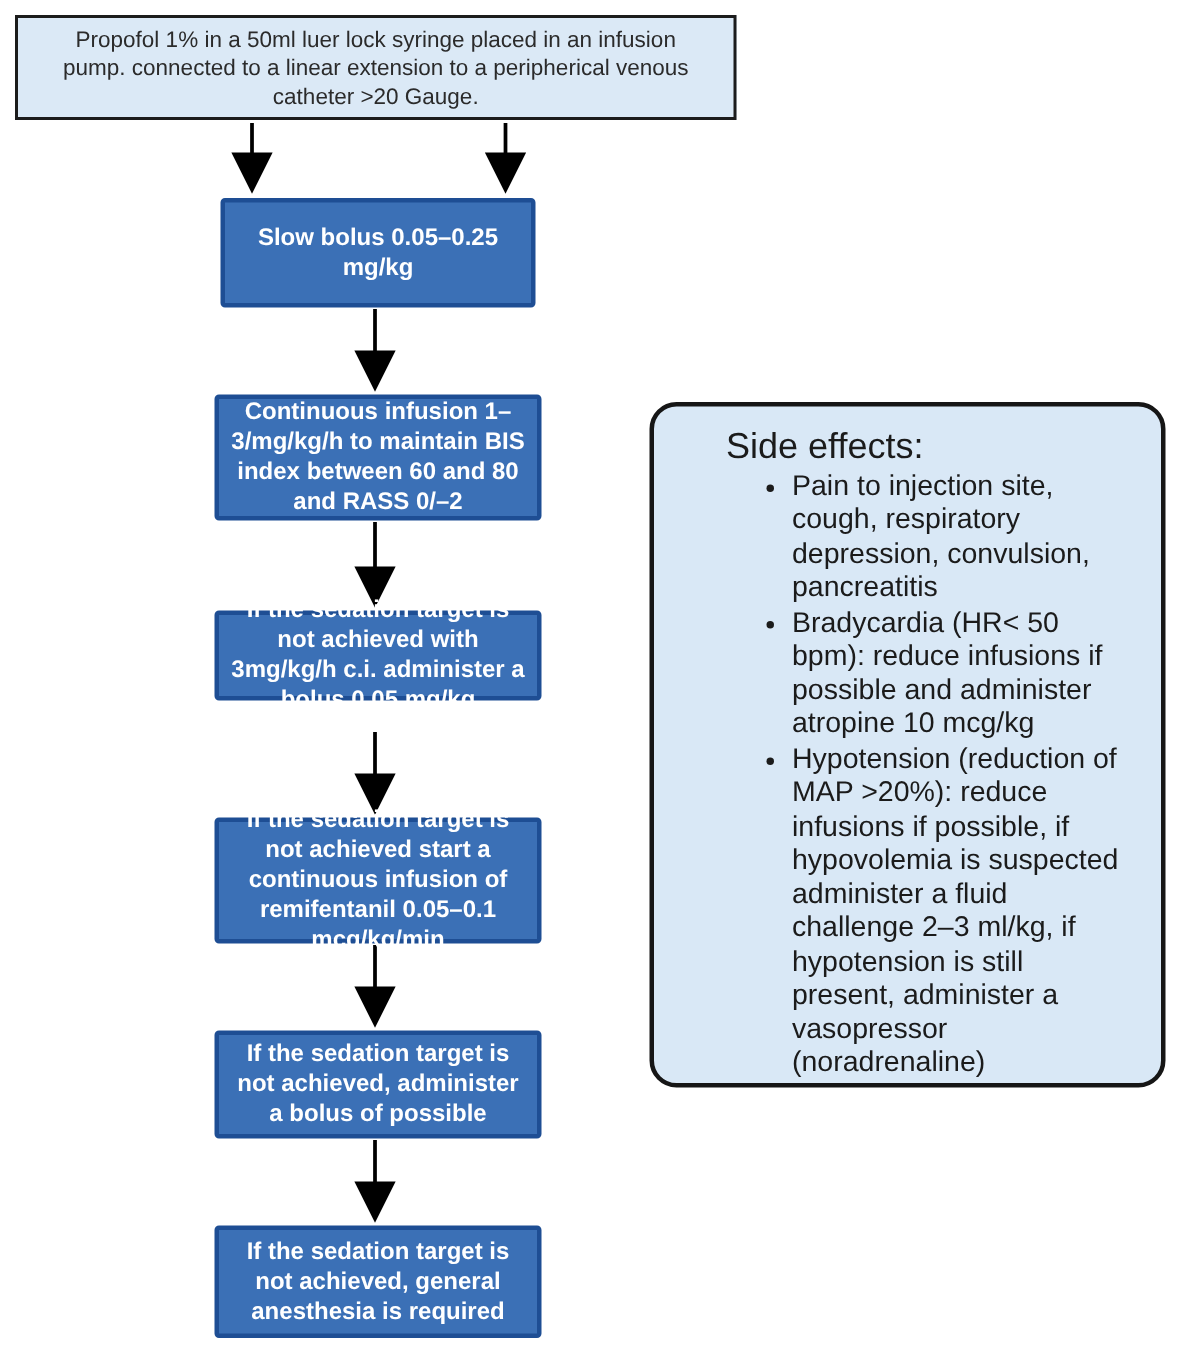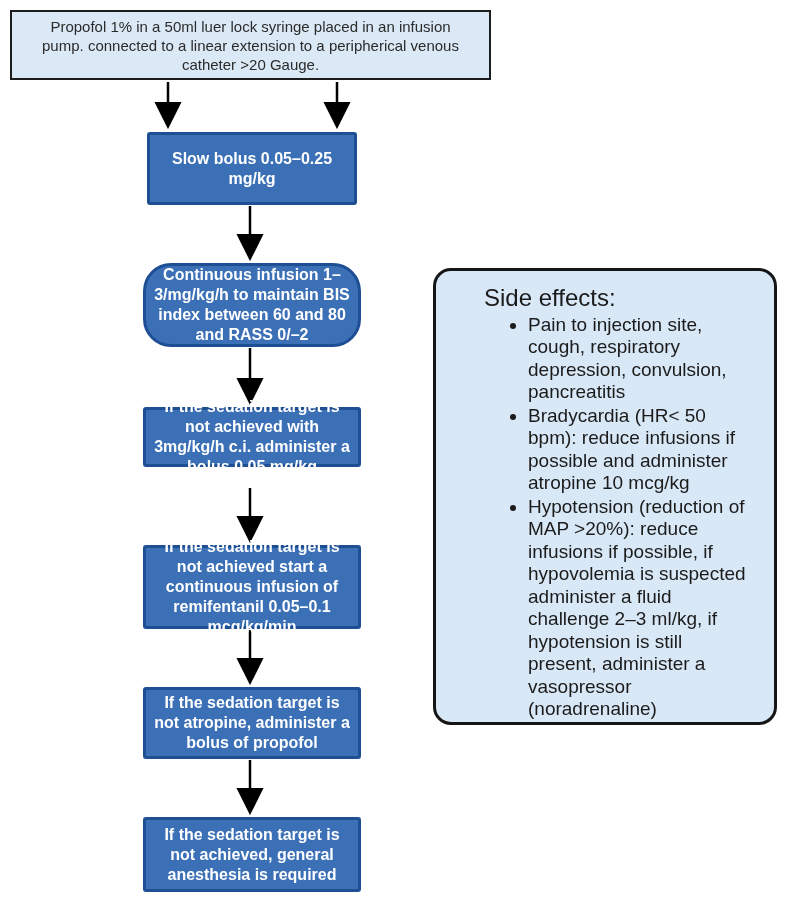--- a/index.html
+++ b/index.html
@@ -32,21 +32,21 @@
     border:3px solid #1e4e94;
     border-radius:3px;
     display:flex;align-items:center;
     text-align:center;
     color:#ffffff;font-weight:bold;
     font-size:16px;line-height:20px;
     padding:4px 6px;
     z-index:2;
   }
   .step1{left:147px;top:132px;width:210px;height:73px;}
-  .step2{left:143px;top:263px;width:218px;height:84px;border-radius:28px;}
+  .step2{left:143px;top:263px;width:218px;height:84px;}
   .step3{left:143px;top:407px;width:218px;height:60px;}
   .step4{left:143px;top:545px;width:218px;height:84px;}
   .step5{left:143px;top:687px;width:218px;height:72px;}
   .step6{left:143px;top:817px;width:218px;height:75px;}
   .side-panel{
     position:absolute;left:433px;top:268px;width:344px;height:457px;
     box-sizing:border-box;
     background:#d9e8f6;
     border:3px solid #161616;
     border-radius:18px;
@@ -103,21 +103,21 @@
 
   <div class="step step3">
     <span>If the sedation target is not achieved with 3mg/kg/h c.i. administer a bolus 0.05 mg/kg</span>
   </div>
 
   <div class="step step4">
     <span>If the sedation target is not achieved start a continuous infusion of remifentanil 0.05–0.1 mcg/kg/min</span>
   </div>
 
   <div class="step step5">
-    <span>If the sedation target is not atropine, administer a bolus of propofol</span>
+    <span>If the sedation target is not achieved, administer a bolus of possible</span>
   </div>
 
   <div class="step step6">
     <span>If the sedation target is not achieved, general anesthesia is required</span>
   </div>
 
   <div class="side-panel">
     <p class="title">Side effects:</p>
     <ul>
       <li>Pain to injection site, cough, respiratory depression, convulsion, pancreatitis</li>

